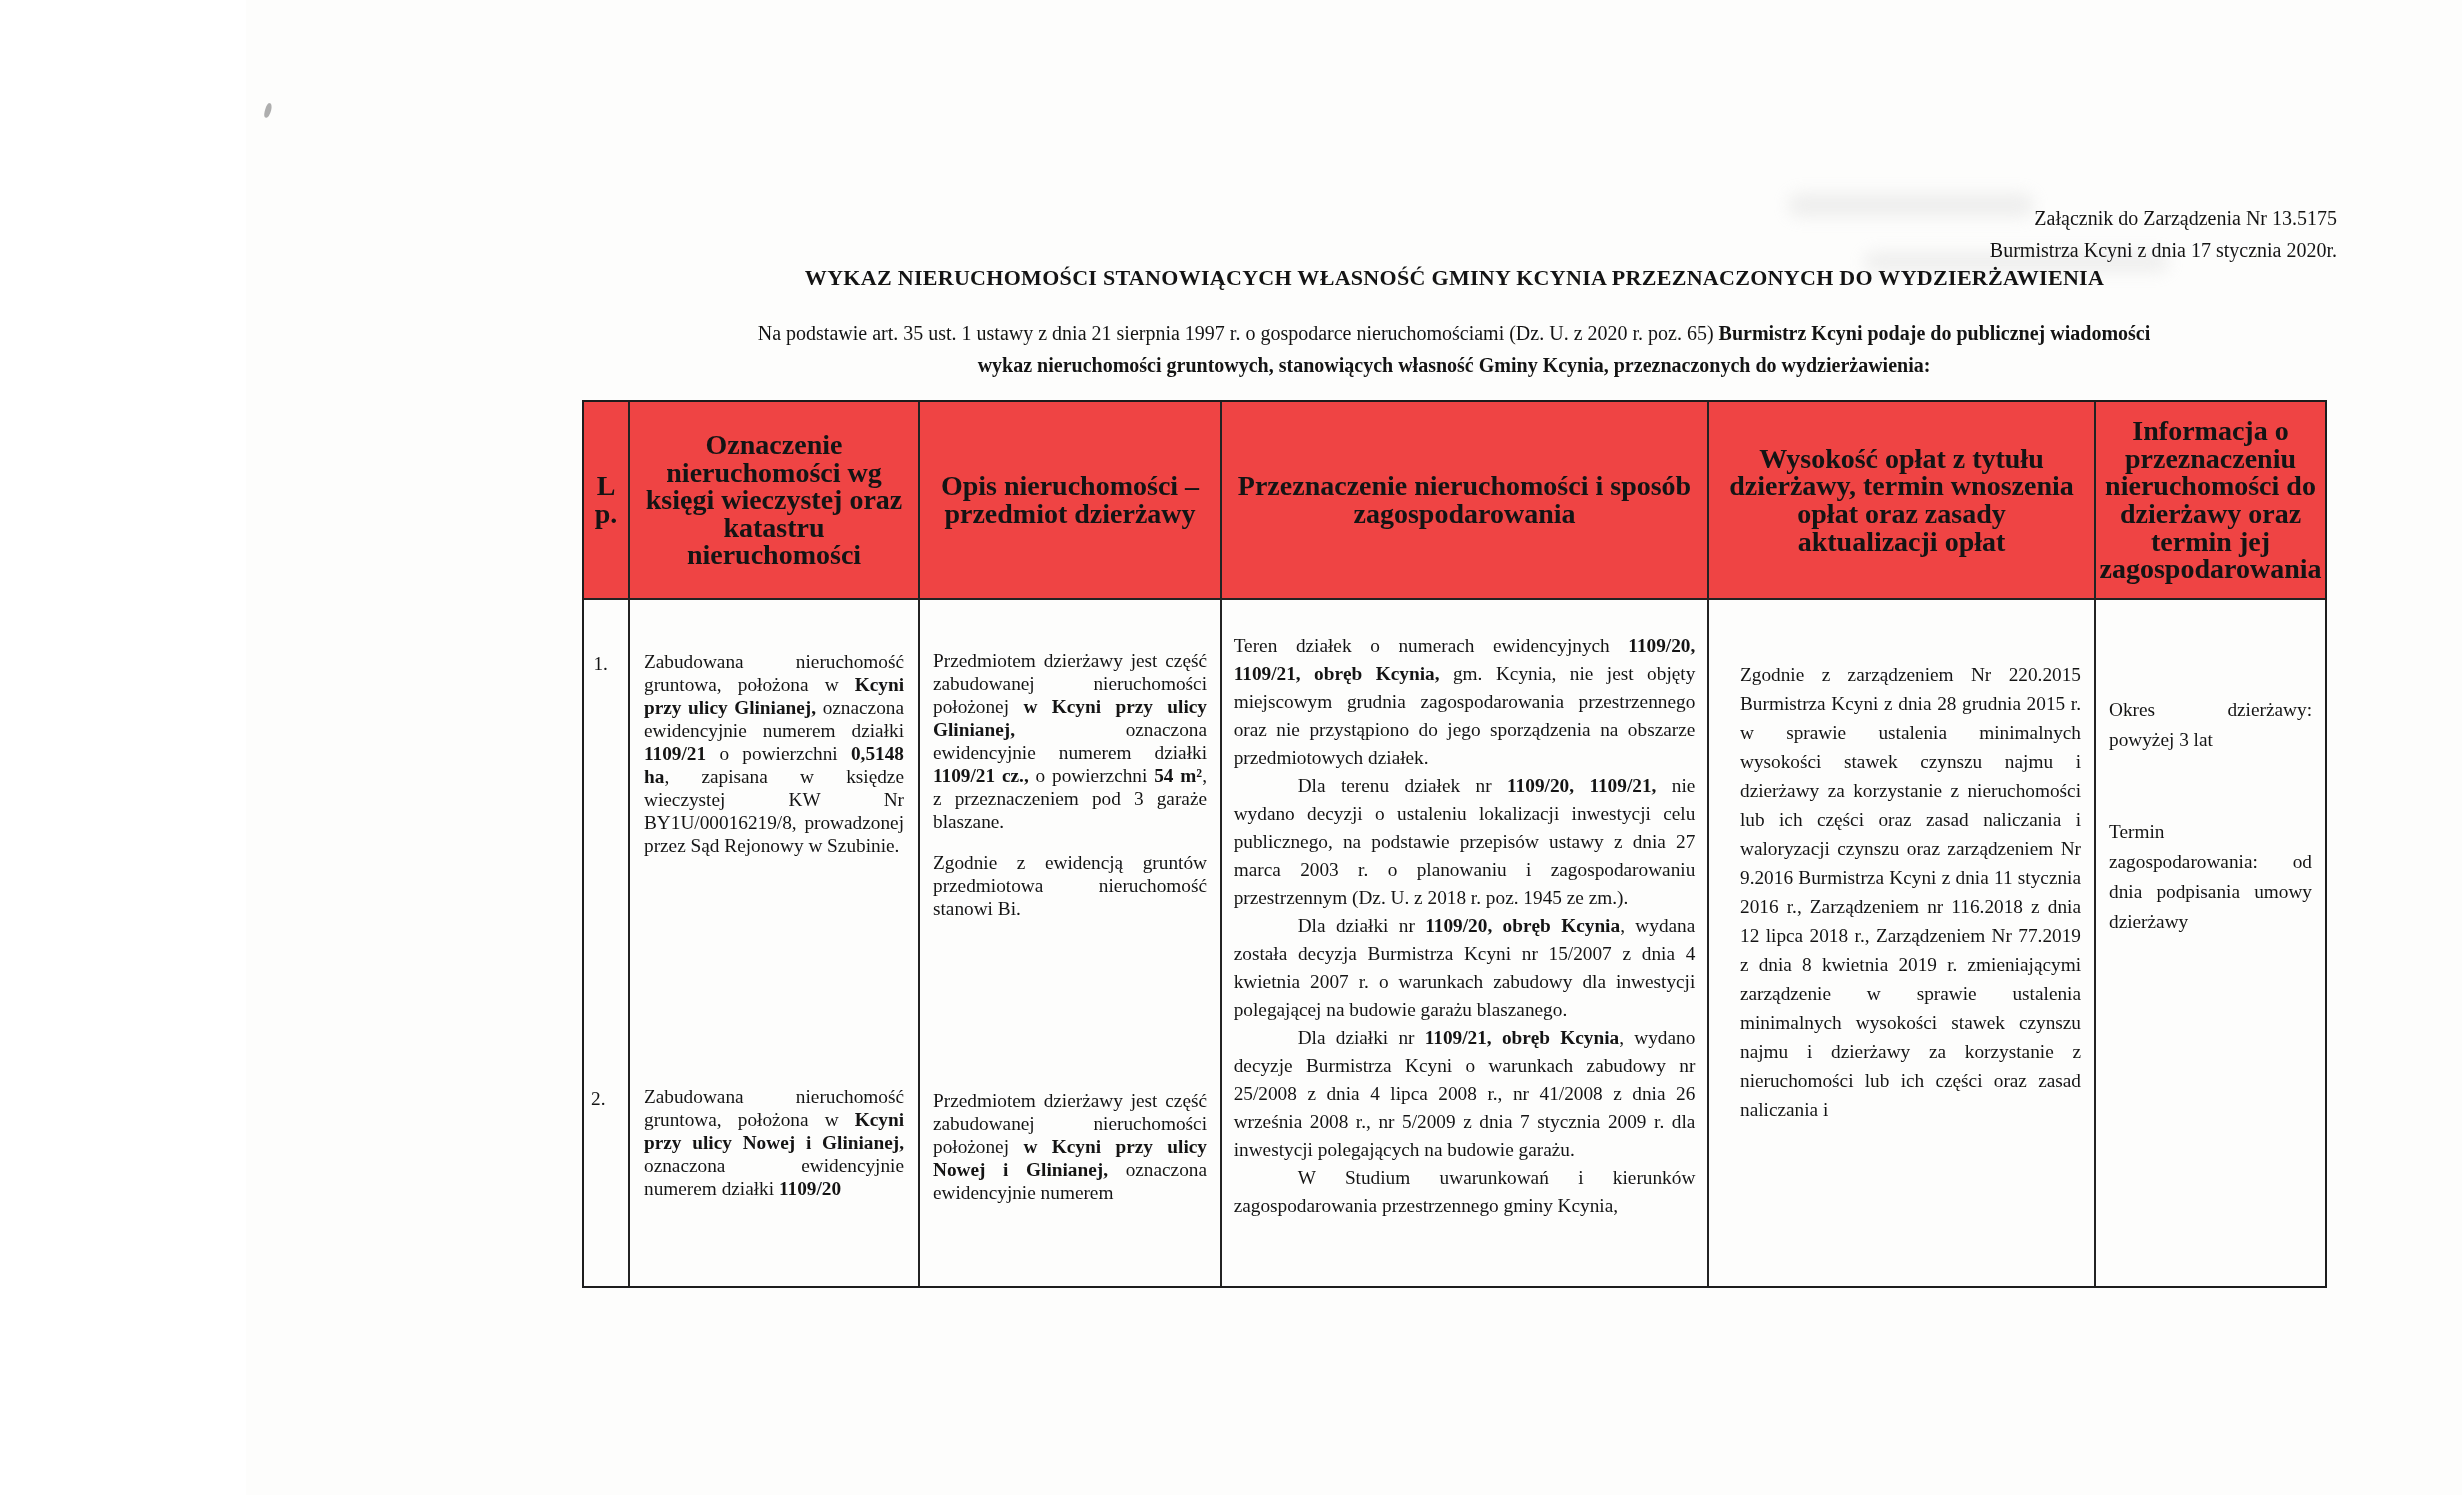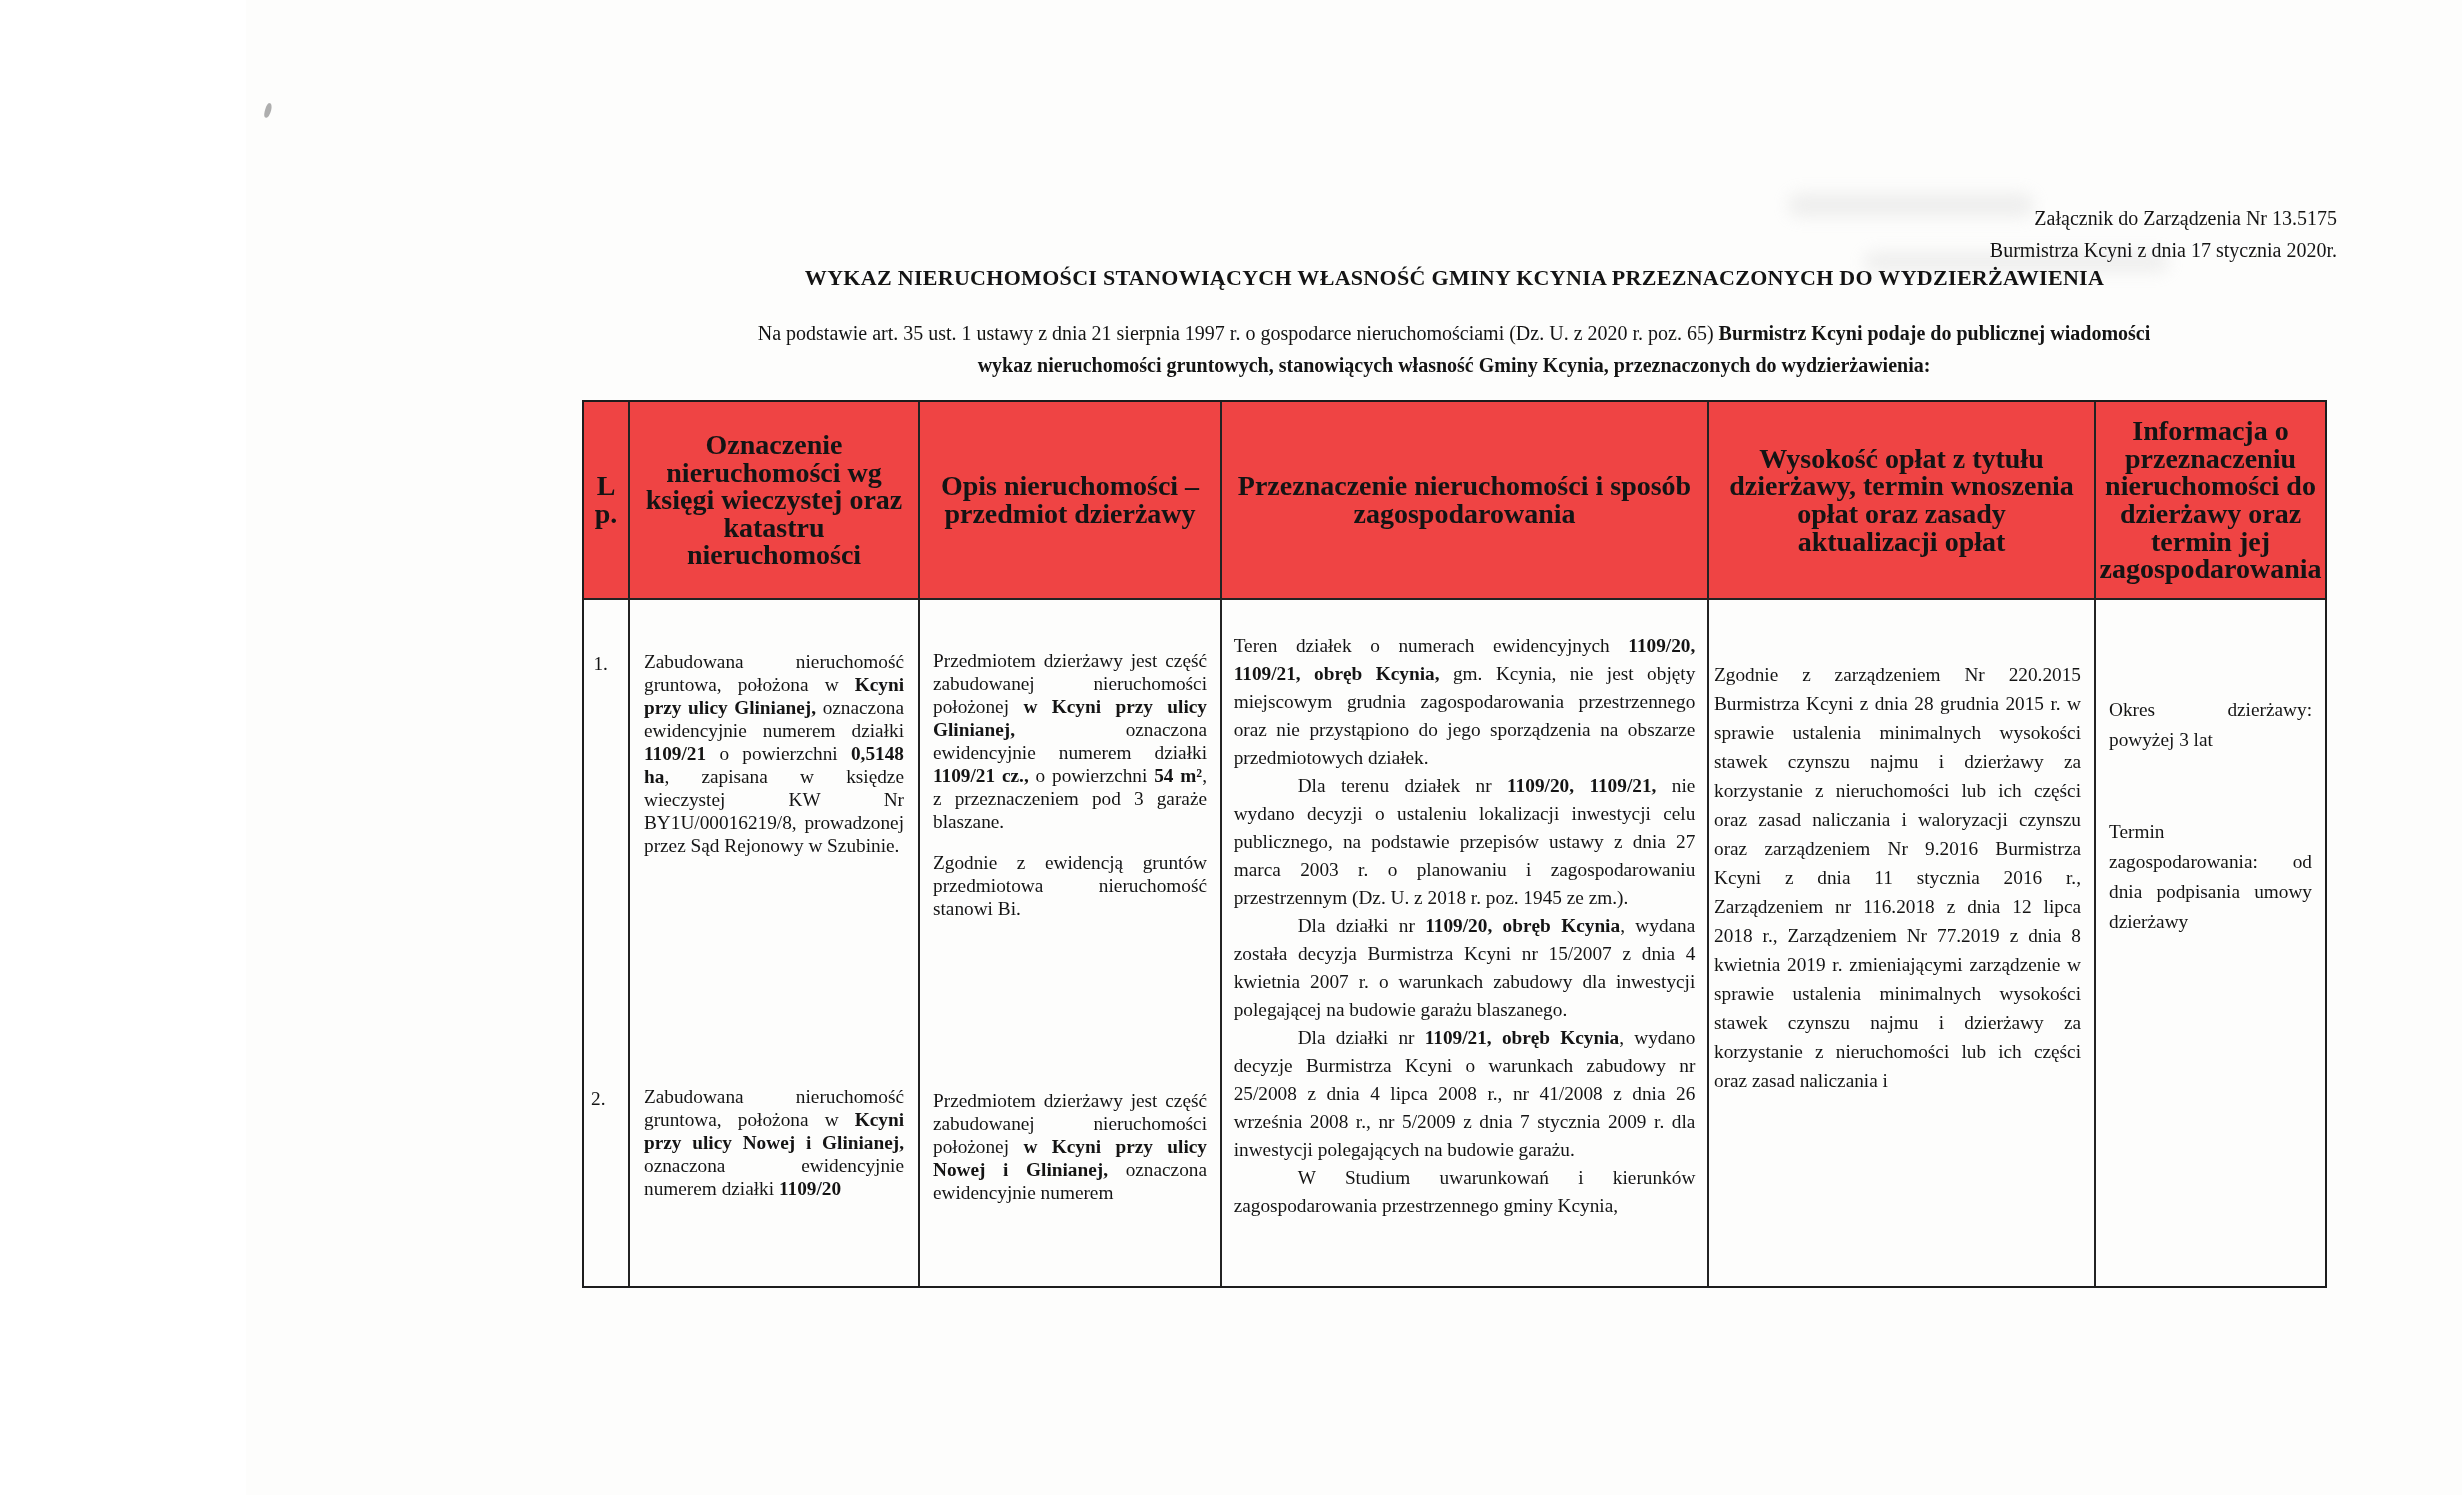--- a/index.html
+++ b/index.html
@@ -62,21 +62,21 @@
   
   .c-lp{padding:52px 5.9px 0 9.4px;font-size:19.3px;line-height:23px;text-align:left;}
   .c-lp .no2{position:absolute;top:487px;left:7px;}
   .c-ozn{padding:50px 14px 0 14px;line-height:23px;}
   .c-ozn .entry2{position:absolute;top:485px;left:14px;right:14px;text-align:justify;}
   .c-opis{padding:49px 13px 0 13px;line-height:23px;}
   .c-opis .p2{margin-top:17.6px;}
   .c-opis .entry2{position:absolute;top:489px;left:13px;right:13px;text-align:justify;}
   .c-prz{padding:32px 11.7px 0 11.7px;line-height:28px;}
   .c-prz p.ind{text-indent:64px;}
-  .c-wys{padding:60px 13px 0 5px;line-height:29px;}
+  .c-wys{padding:60px 13px 0 31px;line-height:29px;}
   .c-inf{padding:64px 13px 0 13px;line-height:30px;margin-top:31px;}
   .c-inf .termin{margin-top:62px;}
 </style>
 </head>
 <body>
 
 <div class="sheet"></div>
 <div class="mark-comma"></div>
 <div class="smudge s1"></div>
 <div class="smudge s2"></div>

